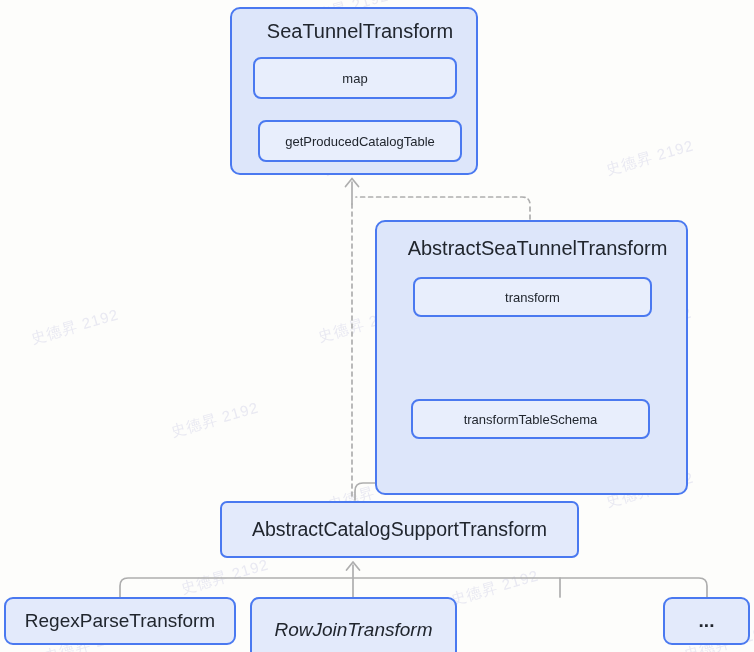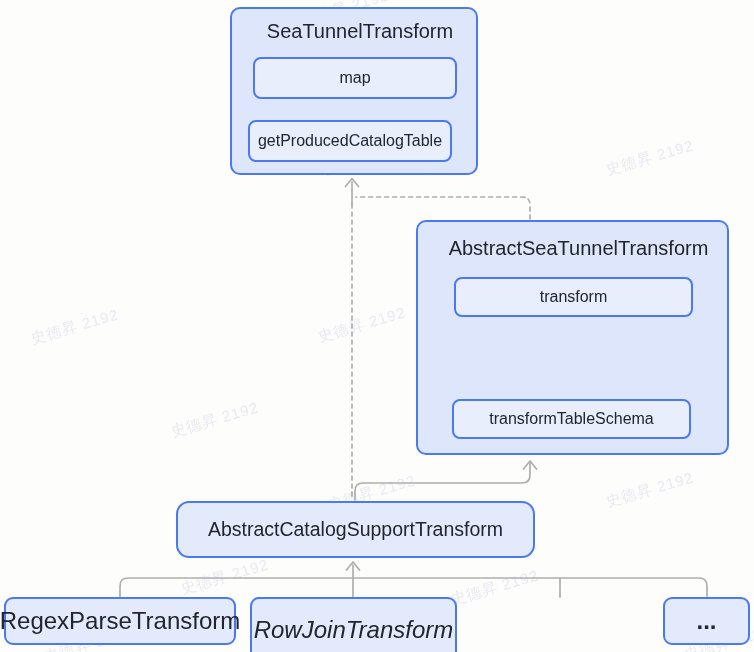--- a/index.html
+++ b/index.html
@@ -36,35 +36,35 @@
     text-align:center;font-size:20px;line-height:1.2;
     color:var(--text);
     padding-left:12px;
   }
   .method-pill{
     position:absolute;box-sizing:border-box;
     background:var(--method-fill);
     border:2px solid var(--border);
     border-radius:8px;
     display:flex;align-items:center;justify-content:center;
-    font-size:16px;color:var(--text);
+    font-size:13px;color:var(--text);
   }
   .leaf-box{
     background:var(--leaf-fill);
     border:2px solid var(--border);
     border-radius:9px;
     display:flex;align-items:center;justify-content:center;
-    font-size:24px;color:var(--text);
+    font-size:19px;color:var(--text);
   }
   .catalog-box{
     background:var(--leaf-fill);
     border:2px solid var(--border);
-    border-radius:13px;
+    border-radius:7px;
     display:flex;align-items:center;justify-content:center;
-    font-size:19.5px;color:var(--text);
+    font-size:19.5px;color:var(--text);margin-left:44px;
   }
 </style>
 </head>
 <body>
 
 <div class="canvas">
 
   <div class="wm-layer">
       <span class="watermark" style="left: 345px; top: 8px;">史德昇 2192</span>
       <span class="watermark" style="left: 368px; top: 158px;">史德昇 2192</span>
@@ -97,24 +97,24 @@
       <path d="M120,597 L120,586 Q120,578 128,578 L699,578 Q707,578 707,586 L707,597"></path>
       <path d="M560,578 L560,597"></path>
       <path d="M353,597 L353,565"></path>
       <path d="M346.5,570 L353,562 L359.5,570"></path>
     </g>
   </svg>
 
   <div class="node class-box" style="left:230px;top:7px;width:248px;height:168px;">
     <div class="node-title" style="margin-top:10px;">SeaTunnelTransform</div>
     <div class="method-pill" style="left:21px;top:48px;width:204px;height:42px;">map</div>
-    <div class="method-pill" style="left:16px;top:111px;width:204px;height:42px;">getProducedCatalogTable</div>
+    <div class="method-pill" style="left:26px;top:111px;width:204px;height:42px;">getProducedCatalogTable</div>
   </div>
 
-  <div class="node class-box" style="left:375px;top:220px;width:313px;height:235px;margin-left:41px;">
+  <div class="node class-box" style="left:375px;top:220px;width:313px;height:275px;">
     <div class="node-title" style="margin-top:14px;">AbstractSeaTunnelTransform</div>
     <div class="method-pill" style="left:36px;top:55px;width:239px;height:40px;">transform</div>
     <div class="method-pill" style="left:34px;top:177px;width:239px;height:40px;">transformTableSchema</div>
   </div>
 
   <div class="node catalog-box" style="left:176px;top:501px;width:359px;height:57px;">
     <span>AbstractCatalogSupportTransform</span>
   </div>
 
   <div class="node leaf-box" style="left:4px;top:597px;width:232px;height:48px;">

